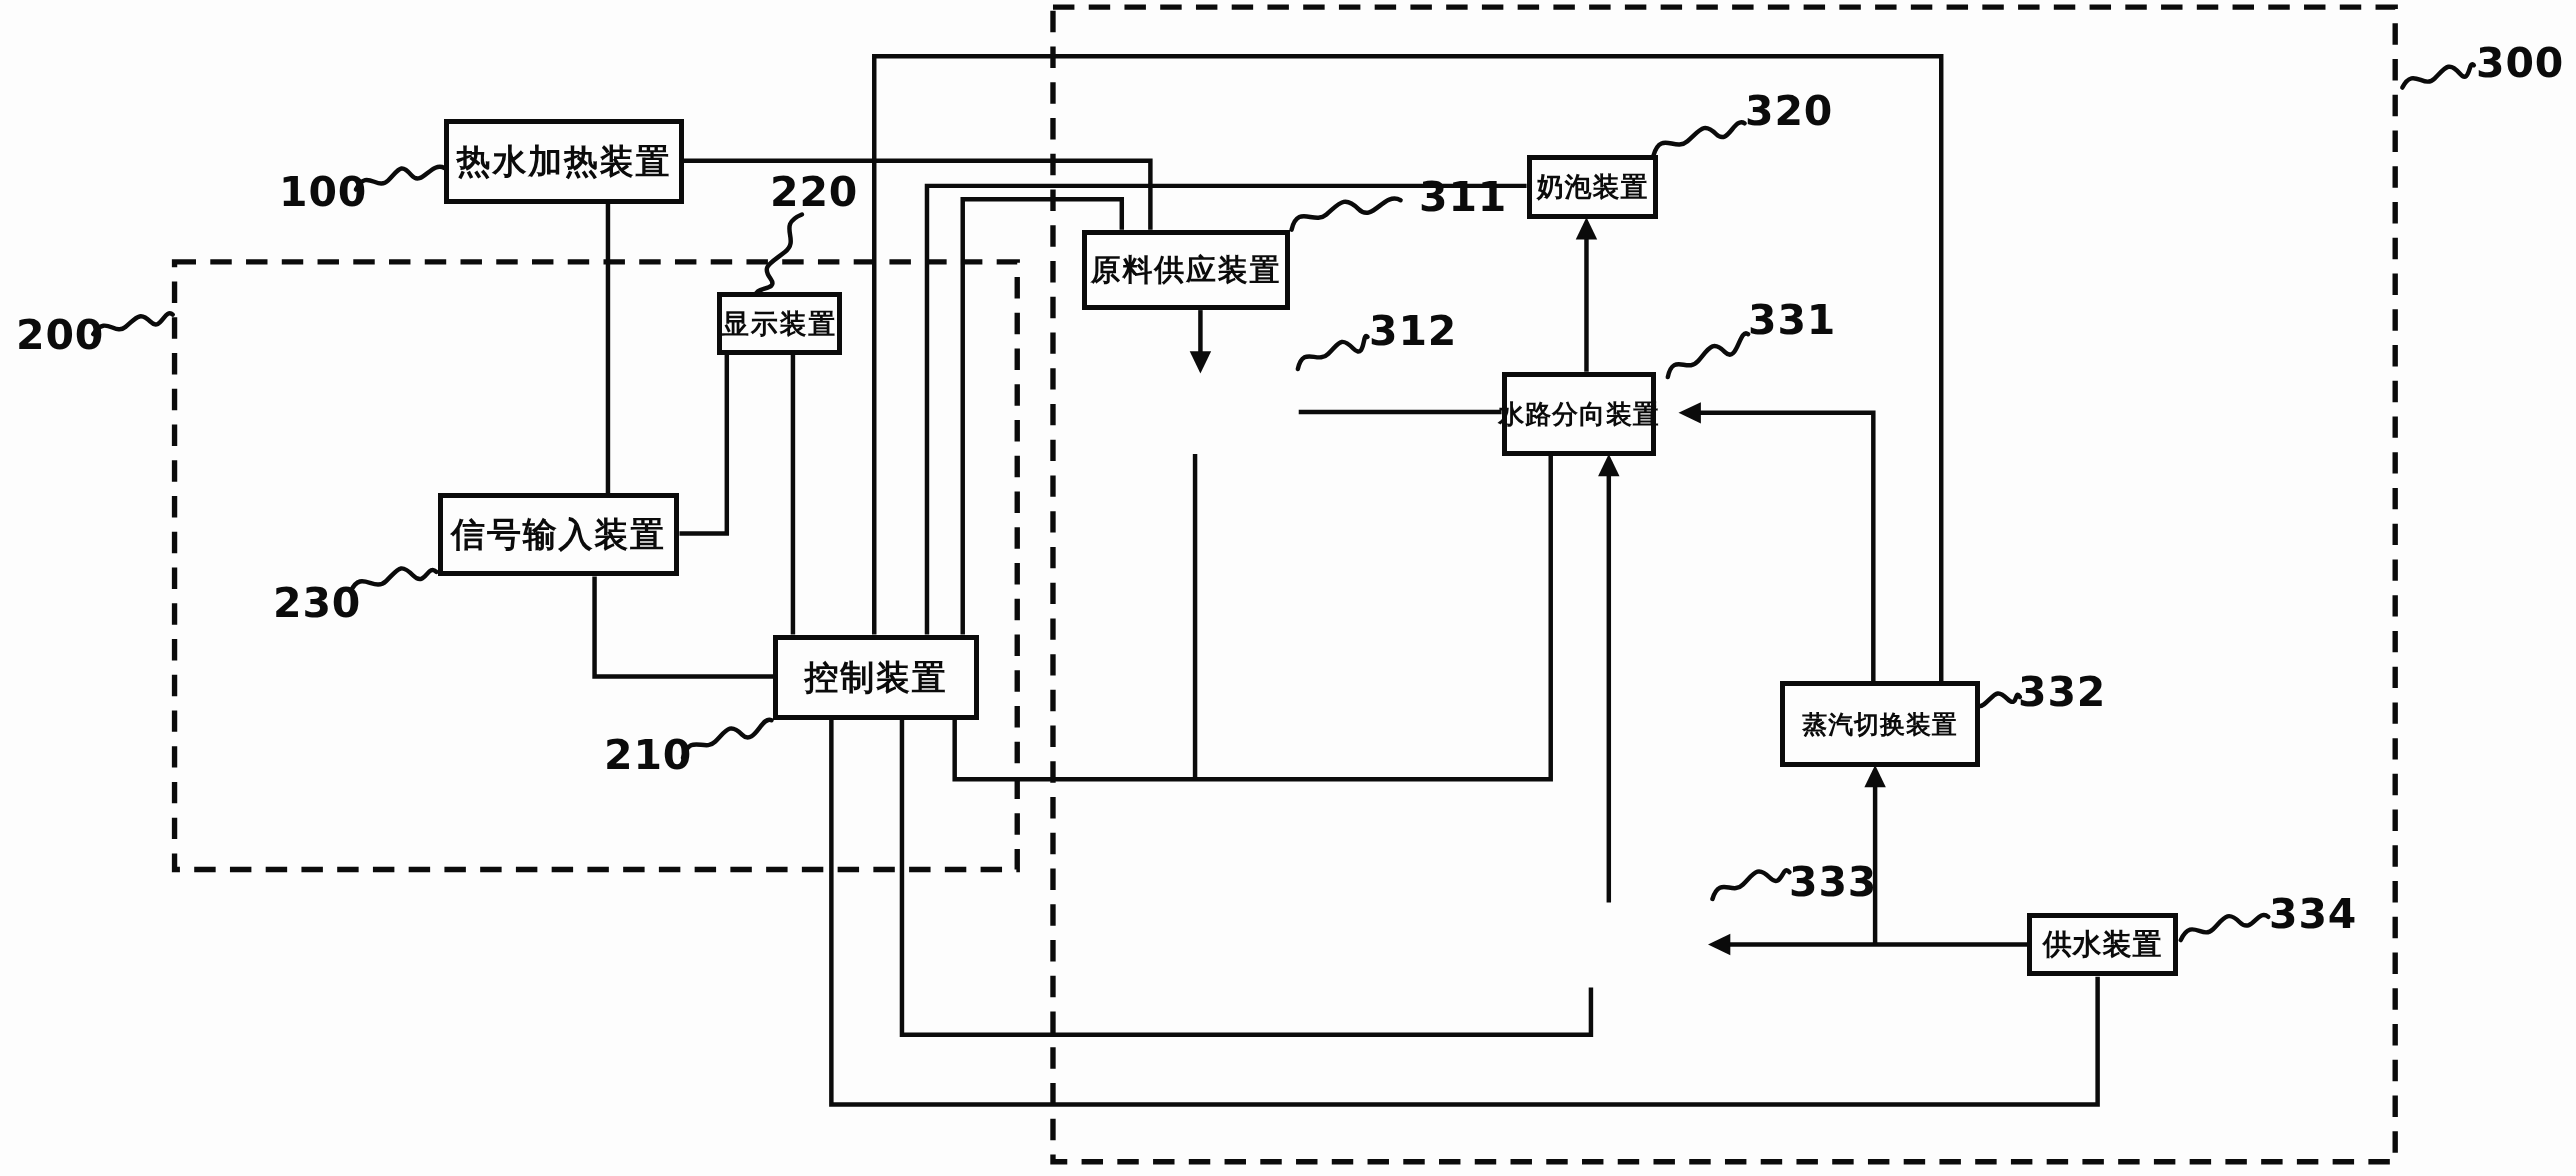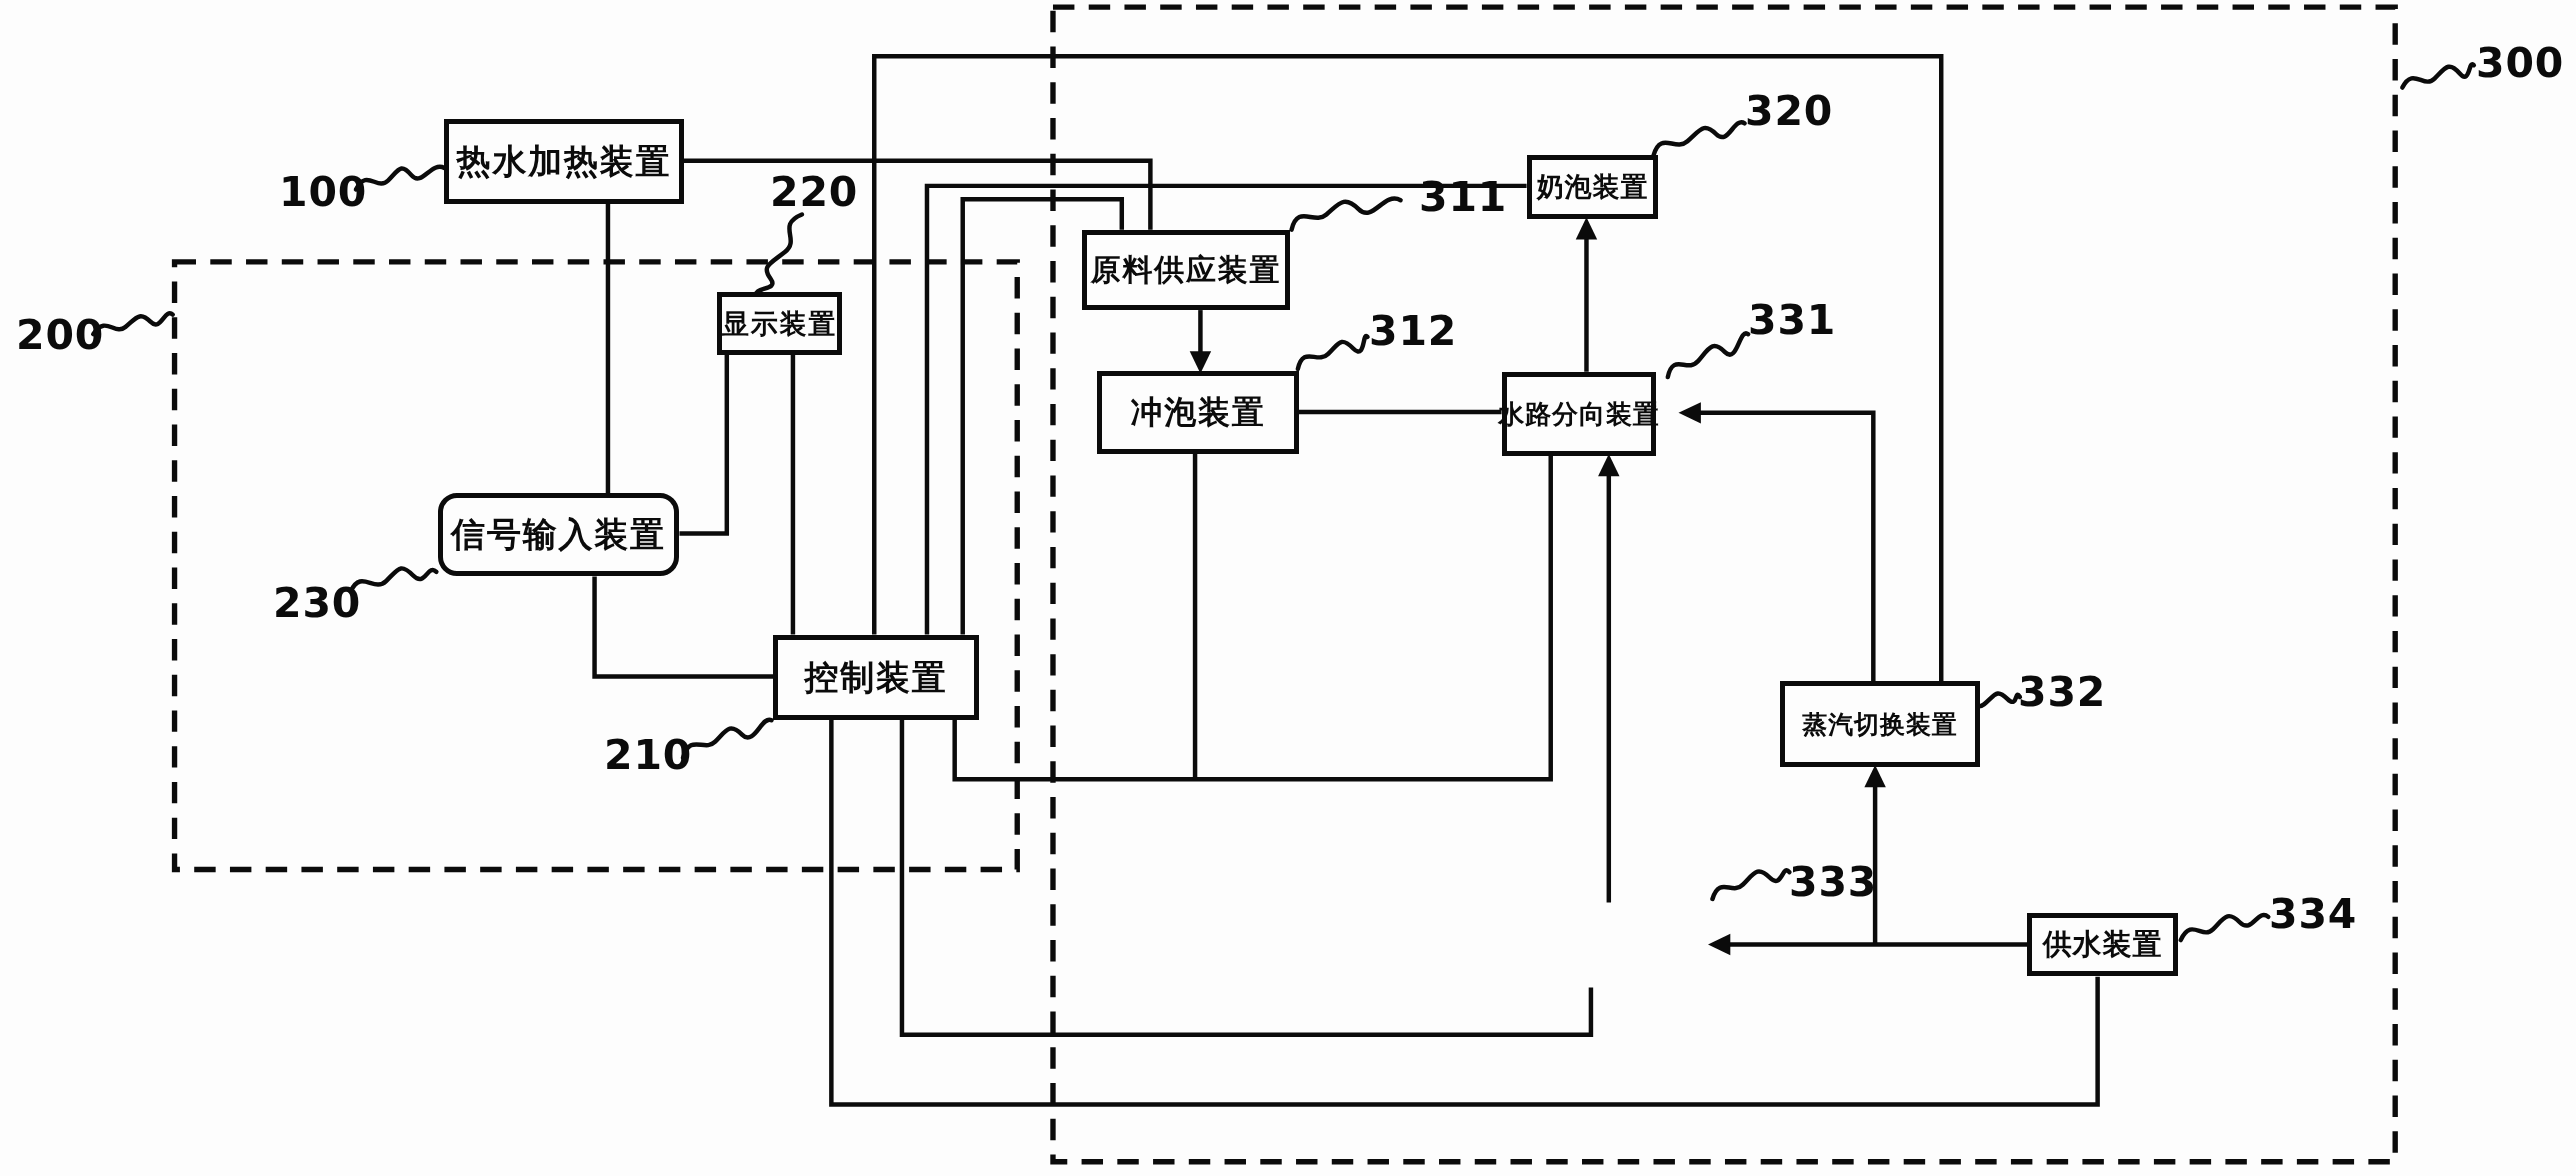--- a/index.html
+++ b/index.html
@@ -104,27 +104,26 @@
       <path d="M2186,796 C2196,774 2208,798 2220,788 S2234,770 2246,782 S2254,770 2260,780"></path>
       <path d="M1916,1006 C1924,980 1938,1002 1950,990 S1966,968 1980,982 S1994,966 2002,976"></path>
       <path d="M2440,1052 C2452,1026 2464,1052 2476,1040 S2492,1018 2506,1032 S2526,1016 2538,1026"></path>
     </g>
   </svg>
 
   <div class="unit-box" style="left:444px;top:119px;width:240px;height:85px;font-size:34px;">热水加热装置</div>
 
   <div class="unit-box" style="left:717px;top:292px;width:125px;height:63px;font-size:27px;">显示装置</div>
 
-  <div class="unit-box" style="left:438px;top:493px;width:241px;height:83px;font-size:34px;border-radius:19px;">信号输入装置</div>
+  <div class="unit-box" style="left:438px;top:493px;width:241px;height:83px;font-size:34px;">信号输入装置</div>
 
   <div class="unit-box" style="left:773px;top:635px;width:206px;height:85px;font-size:34px;">控制装置</div>
 
   <div class="unit-box" style="left:1082px;top:230px;width:208px;height:80px;font-size:30px;">原料供应装置</div>
 
-  <div class="unit-box" style="left:1097px;top:371px;width:202px;height:83px;font-size:32px;">冲泡装置</div>
 
   <div class="unit-box" style="left:1527px;top:155px;width:131px;height:64px;font-size:27px;letter-spacing:0.9px;">奶泡装置</div>
 
   <div class="unit-box" style="left:1502px;top:372px;width:154px;height:84px;font-size:26px;letter-spacing:0.9px;text-align:center;">水路分向装置</div>
 
   <div class="unit-box" style="left:1780px;top:681px;width:200px;height:86px;font-size:25px;letter-spacing:0.9px;">蒸汽切换装置</div>
 
 
   <div class="unit-box" style="left:2027px;top:913px;width:151px;height:63px;font-size:29px;letter-spacing:0.9px;">供水装置</div>
 

